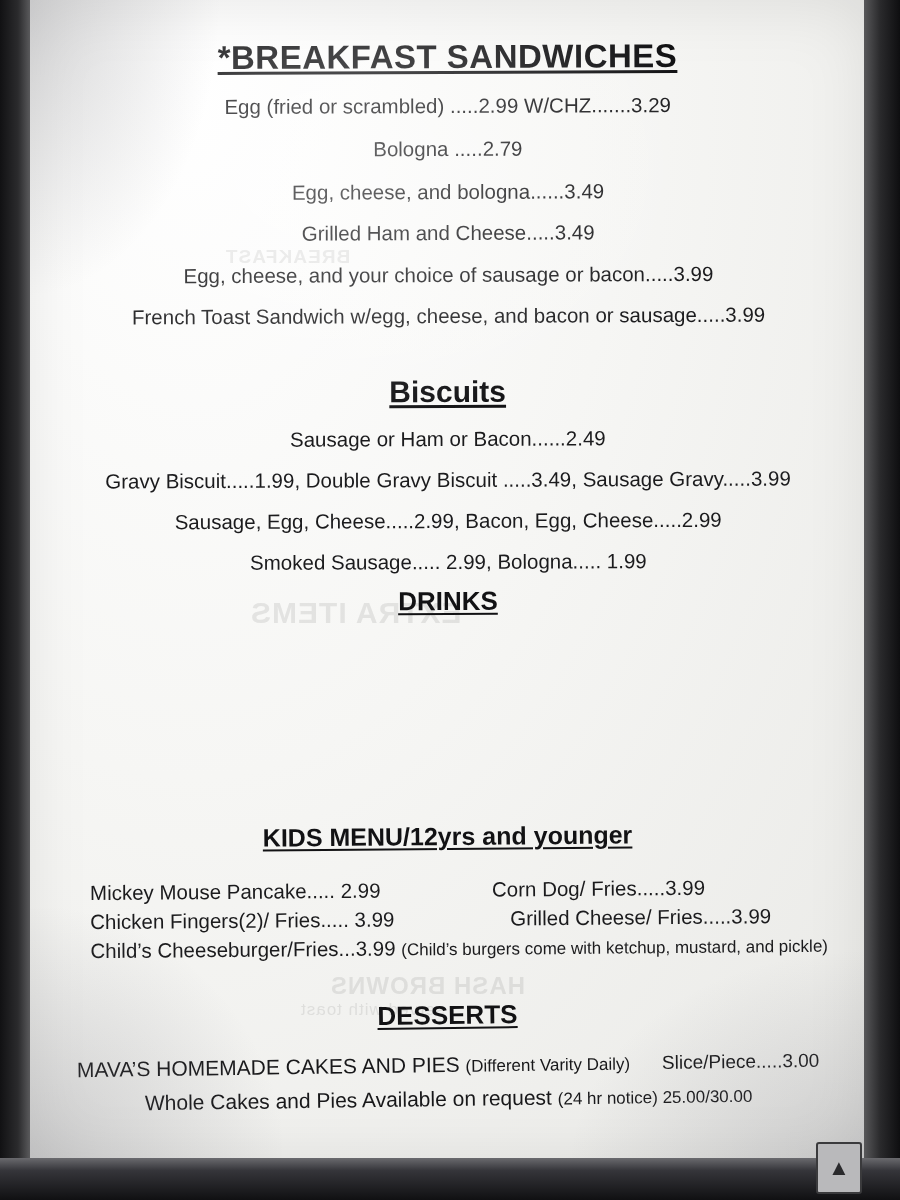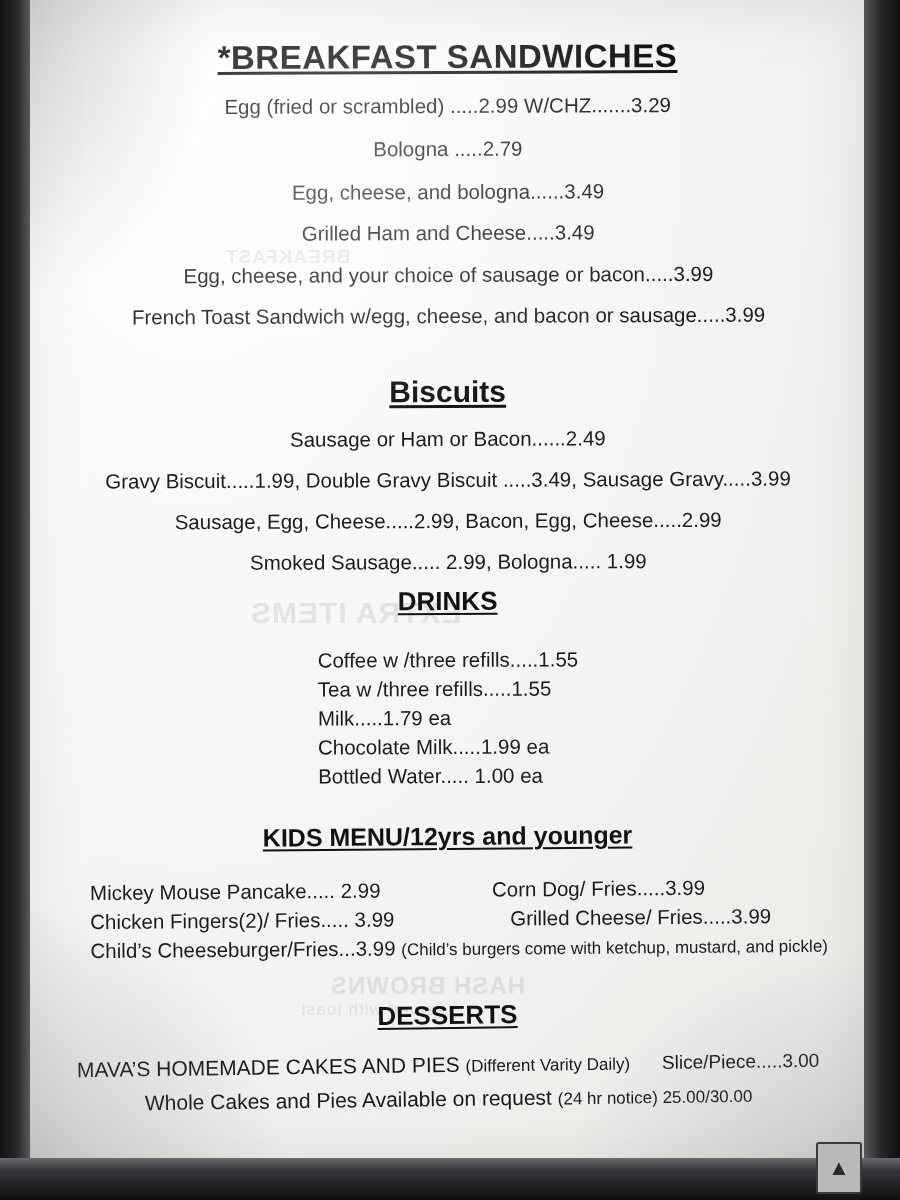--- a/index.html
+++ b/index.html
@@ -206,27 +206,20 @@
       <h2 class="sec-title t-big">Biscuits</h2>
       <div class="line" style="margin-top:14px;">Sausage or Ham or Bacon......2.49</div>
       <div class="line" style="margin-top:10px;">Gravy Biscuit.....1.99, Double Gravy Biscuit .....3.49, Sausage Gravy.....3.99</div>
       <div class="line" style="margin-top:10px;">Sausage, Egg, Cheese.....2.99, Bacon, Egg, Cheese.....2.99</div>
       <div class="line" style="margin-top:10px;">Smoked Sausage..... 2.99, Bologna..... 1.99</div>
     </div>
 
     <div class="section skew1" style="top:586px;">
       <h2 class="sec-title t-mid">DRINKS</h2>
       <div class="cols" style="margin-top:28px;">
-        <div class="col">
-          <div class="line tight">Coffee w /three refills.....1.55</div>
-          <div class="line tight">Tea w /three refills.....1.55</div>
-          <div class="line tight">Milk.....1.79 ea</div>
-          <div class="line tight">Chocolate Milk.....1.99 ea</div>
-          <div class="line tight">Bottled Water..... 1.00 ea</div>
-        </div>
       </div>
     </div>
 
     <div class="section skew2" style="top:822px;">
       <h2 class="sec-title t-kids">KIDS MENU/12yrs and younger</h2>
       <div class="kids-wrap" style="margin-top:24px;">
         <div class="line tight">Mickey Mouse Pancake..... 2.99</div>
         <div class="line tight">Chicken Fingers(2)/ Fries..... 3.99</div>
         <div class="line tight">
           <span>Child’s Cheeseburger/Fries...3.99</span>

